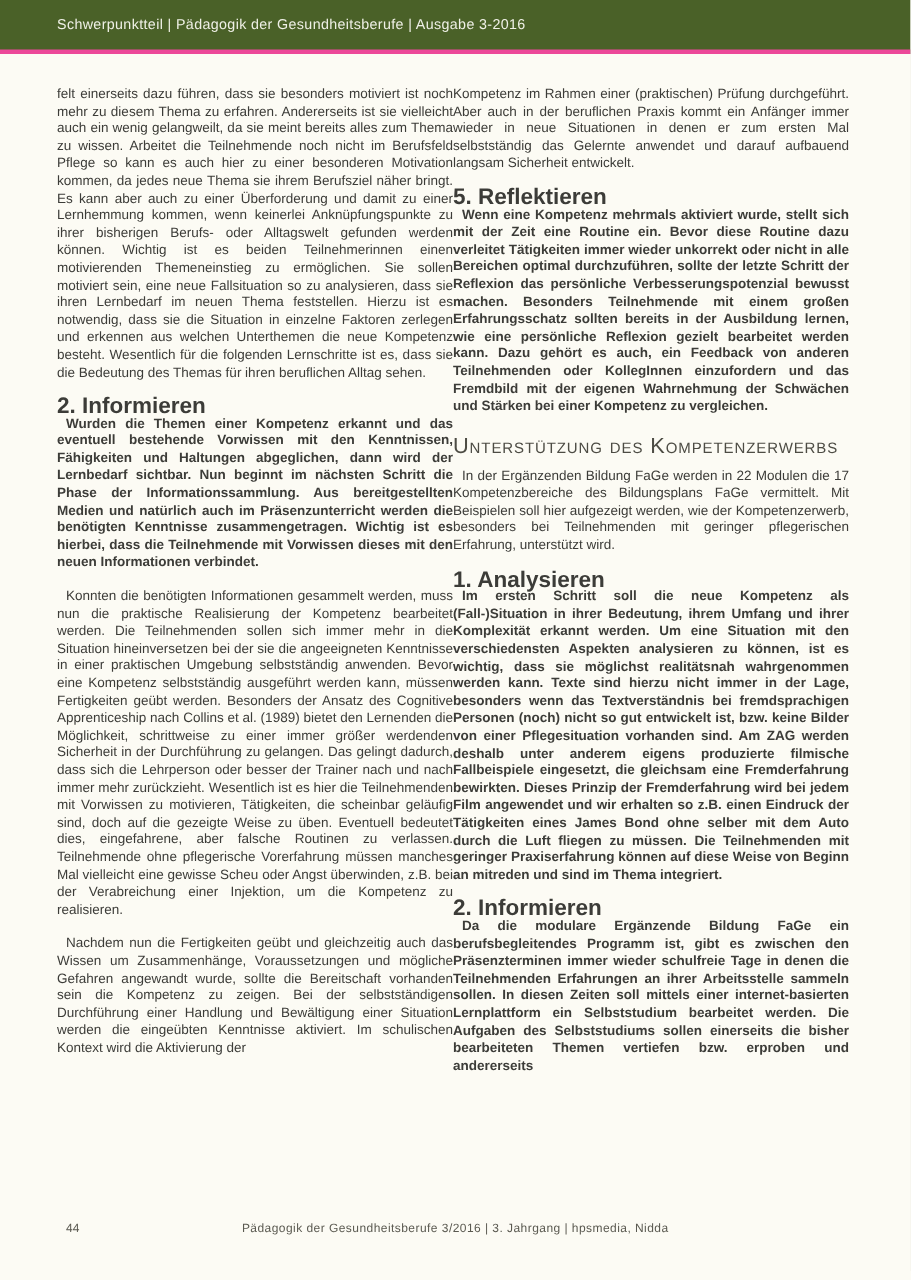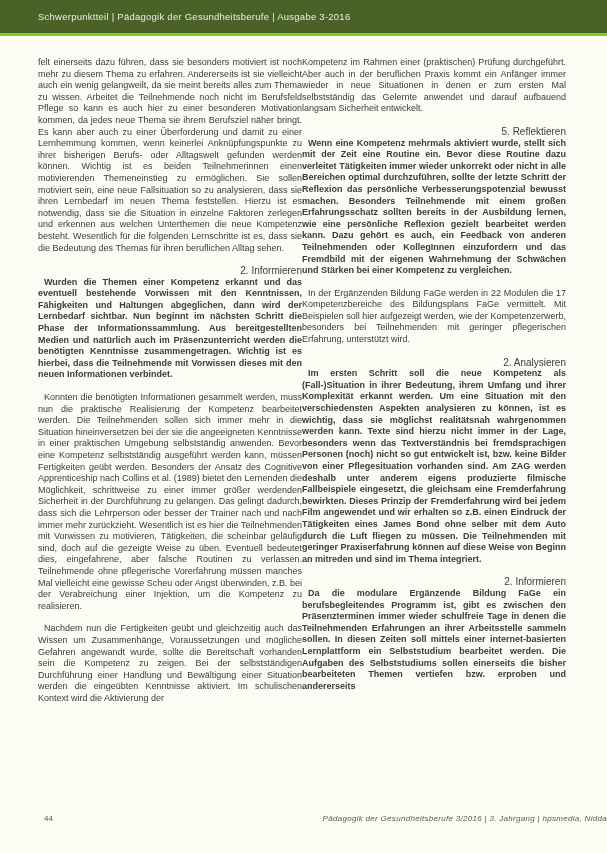--- a/index.html
+++ b/index.html
@@ -10,21 +10,21 @@
   }
   .page {
     position: relative;
     width: 607px; height: 853px;
     background: #fcfbf4;
     overflow: hidden;
   }
   .header-bar {
     height: 36px;
     background: #4a6128;
-    border-bottom: 3px solid #84cc16;
+    border-bottom: 3px solid #ec4899;
     display: flex;
     align-items: center;
     padding-left: 38px;
     box-sizing: border-box;
   }
   .header-bar span {
     color: #eff0e6;
     font-size: 9.5px;
     letter-spacing: 0.25px;
   }
@@ -41,24 +41,24 @@
     line-height: 11.6px;
     color: #3c3c38;
     text-align: justify;
     hyphens: auto;
     -webkit-hyphens: auto;
   }
   .para, .heading { margin: 0; }
   .para + .para, .para + .heading, .heading + .heading { margin-top: 11px; }
   .heading + .para { margin-top: 0; font-weight: bold; }
   .heading {
-    font-size: 10px;
-    font-weight: normal;
+    font-size: 15px;
+    font-weight: bold;
     color: #3c3c38;
-    text-align: right;
+    text-align: left;
   }
   .para.indent { text-indent: 6px; }
   .section-heading {
     margin: 13px 0 6px 0;
     font-weight: normal;
     font-variant: small-caps;
     font-size: 14.5px;
     letter-spacing: 0.6px;
     color: #4d4c44;
     text-align: left;
@@ -70,23 +70,22 @@
     left: 0; right: 0;
     font-size: 8px;
     color: #5a5950;
   }
   .footer .page-num {
     position: absolute;
     left: 44px; top: 0;
   }
   .footer .footer-center {
     display: block;
-    text-align: right;
+    text-align: center;
     letter-spacing: 0.3px;
-    font-style: italic;
   }
 </style>
 </head>
 <body>
 
 <div class="page">
 
   <header class="header-bar">
     <span>Schwerpunktteil | Pädagogik der Gesundheitsberufe | Ausgabe 3-2016</span>
   </header>
@@ -98,22 +97,23 @@
       <h3 class="heading">2. Informieren</h3>
       <p class="para indent">Wurden die Themen einer Kompetenz erkannt und das eventuell bestehende Vorwissen mit den Kenntnissen, Fähigkeiten und Haltungen abgeglichen, dann wird der Lernbedarf sichtbar. Nun beginnt im nächsten Schritt die Phase der Informationssammlung. Aus bereitgestellten Medien und natürlich auch im Präsenzunterricht werden die benötigten Kenntnisse zusammengetragen. Wichtig ist es hierbei, dass die Teilnehmende mit Vorwissen dieses mit den neuen Informationen verbindet.</p>
       <p class="para indent">Konnten die benötigten Informationen gesammelt werden, muss nun die praktische Realisierung der Kompetenz bearbeitet werden. Die Teilnehmenden sollen sich immer mehr in die Situation hineinversetzen bei der sie die angeeigneten Kenntnisse in einer praktischen Umgebung selbstständig anwenden. Bevor eine Kompetenz selbstständig ausgeführt werden kann, müssen Fertigkeiten geübt werden. Besonders der Ansatz des Cognitive Apprenticeship nach Collins et al. (1989) bietet den Lernenden die Möglichkeit, schrittweise zu einer immer größer werdenden Sicherheit in der Durchführung zu gelangen. Das gelingt dadurch, dass sich die Lehrperson oder besser der Trainer nach und nach immer mehr zurückzieht. Wesentlich ist es hier die Teilnehmenden mit Vorwissen zu motivieren, Tätigkeiten, die scheinbar geläufig sind, doch auf die gezeigte Weise zu üben. Eventuell bedeutet dies, eingefahrene, aber falsche Routinen zu verlassen. Teilnehmende ohne pflegerische Vorerfahrung müssen manches Mal vielleicht eine gewisse Scheu oder Angst überwinden, z.B. bei der Verabreichung einer Injektion, um die Kompetenz zu realisieren.</p>
       <p class="para indent">Nachdem nun die Fertigkeiten geübt und gleichzeitig auch das Wissen um Zusammenhänge, Voraussetzungen und mögliche Gefahren angewandt wurde, sollte die Bereitschaft vorhanden sein die Kompetenz zu zeigen. Bei der selbstständigen Durchführung einer Handlung und Bewältigung einer Situation werden die eingeübten Kenntnisse aktiviert. Im schulischen Kontext wird die Aktivierung der</p>
     </div>
 
     <div class="column">
       <p class="para">Kompetenz im Rahmen einer (praktischen) Prüfung durchgeführt. Aber auch in der beruflichen Praxis kommt ein Anfänger immer wieder in neue Situationen in denen er zum ersten Mal selbstständig das Gelernte anwendet und darauf aufbauend langsam Sicherheit entwickelt.</p>
       <h3 class="heading">5. Reflektieren</h3>
       <p class="para indent">Wenn eine Kompetenz mehrmals aktiviert wurde, stellt sich mit der Zeit eine Routine ein. Bevor diese Routine dazu verleitet Tätigkeiten immer wieder unkorrekt oder nicht in alle Bereichen optimal durchzuführen, sollte der letzte Schritt der Reflexion das persönliche Verbesserungspotenzial bewusst machen. Besonders Teilnehmende mit einem großen Erfahrungsschatz sollten bereits in der Ausbildung lernen, wie eine persönliche Reflexion gezielt bearbeitet werden kann. Dazu gehört es auch, ein Feedback von anderen Teilnehmenden oder KollegInnen einzufordern und das Fremdbild mit der eigenen Wahrnehmung der Schwächen und Stärken bei einer Kompetenz zu vergleichen.</p>
+      <h2 class="section-heading">Unterstützung des Kompetenzerwerbs</h2>
       <p class="para indent">In der Ergänzenden Bildung FaGe werden in 22 Modulen die 17 Kompetenzbereiche des Bildungsplans FaGe vermittelt. Mit Beispielen soll hier aufgezeigt werden, wie der Kompetenzerwerb, besonders bei Teilnehmenden mit geringer pflegerischen Erfahrung, unterstützt wird.</p>
-      <h3 class="heading">2. Analysieren</h3>
+      <h3 class="heading">1. Analysieren</h3>
       <p class="para indent">Im ersten Schritt soll die neue Kompetenz als (Fall-)Situation in ihrer Bedeutung, ihrem Umfang und ihrer Komplexität erkannt werden. Um eine Situation mit den verschiedensten Aspekten analysieren zu können, ist es wichtig, dass sie möglichst realitätsnah wahrgenommen werden kann. Texte sind hierzu nicht immer in der Lage, besonders wenn das Textverständnis bei fremdsprachigen Personen (noch) nicht so gut entwickelt ist, bzw. keine Bilder von einer Pflegesituation vorhanden sind. Am ZAG werden deshalb unter anderem eigens produzierte filmische Fallbeispiele eingesetzt, die gleichsam eine Fremderfahrung bewirkten. Dieses Prinzip der Fremderfahrung wird bei jedem Film angewendet und wir erhalten so z.B. einen Eindruck der Tätigkeiten eines James Bond ohne selber mit dem Auto durch die Luft fliegen zu müssen. Die Teilnehmenden mit geringer Praxiserfahrung können auf diese Weise von Beginn an mitreden und sind im Thema integriert.</p>
       <h3 class="heading">2. Informieren</h3>
       <p class="para indent">Da die modulare Ergänzende Bildung FaGe ein berufsbegleitendes Programm ist, gibt es zwischen den Präsenzterminen immer wieder schulfreie Tage in denen die Teilnehmenden Erfahrungen an ihrer Arbeitsstelle sammeln sollen. In diesen Zeiten soll mittels einer internet-basierten Lernplattform ein Selbststudium bearbeitet werden. Die Aufgaben des Selbststudiums sollen einerseits die bisher bearbeiteten Themen vertiefen bzw. erproben und andererseits</p>
     </div>
 
   </main>
 
   <footer class="footer">
     <span class="page-num">44</span>
     <span class="footer-center">Pädagogik der Gesundheitsberufe 3/2016   |   3. Jahrgang   |   hpsmedia, Nidda</span>

